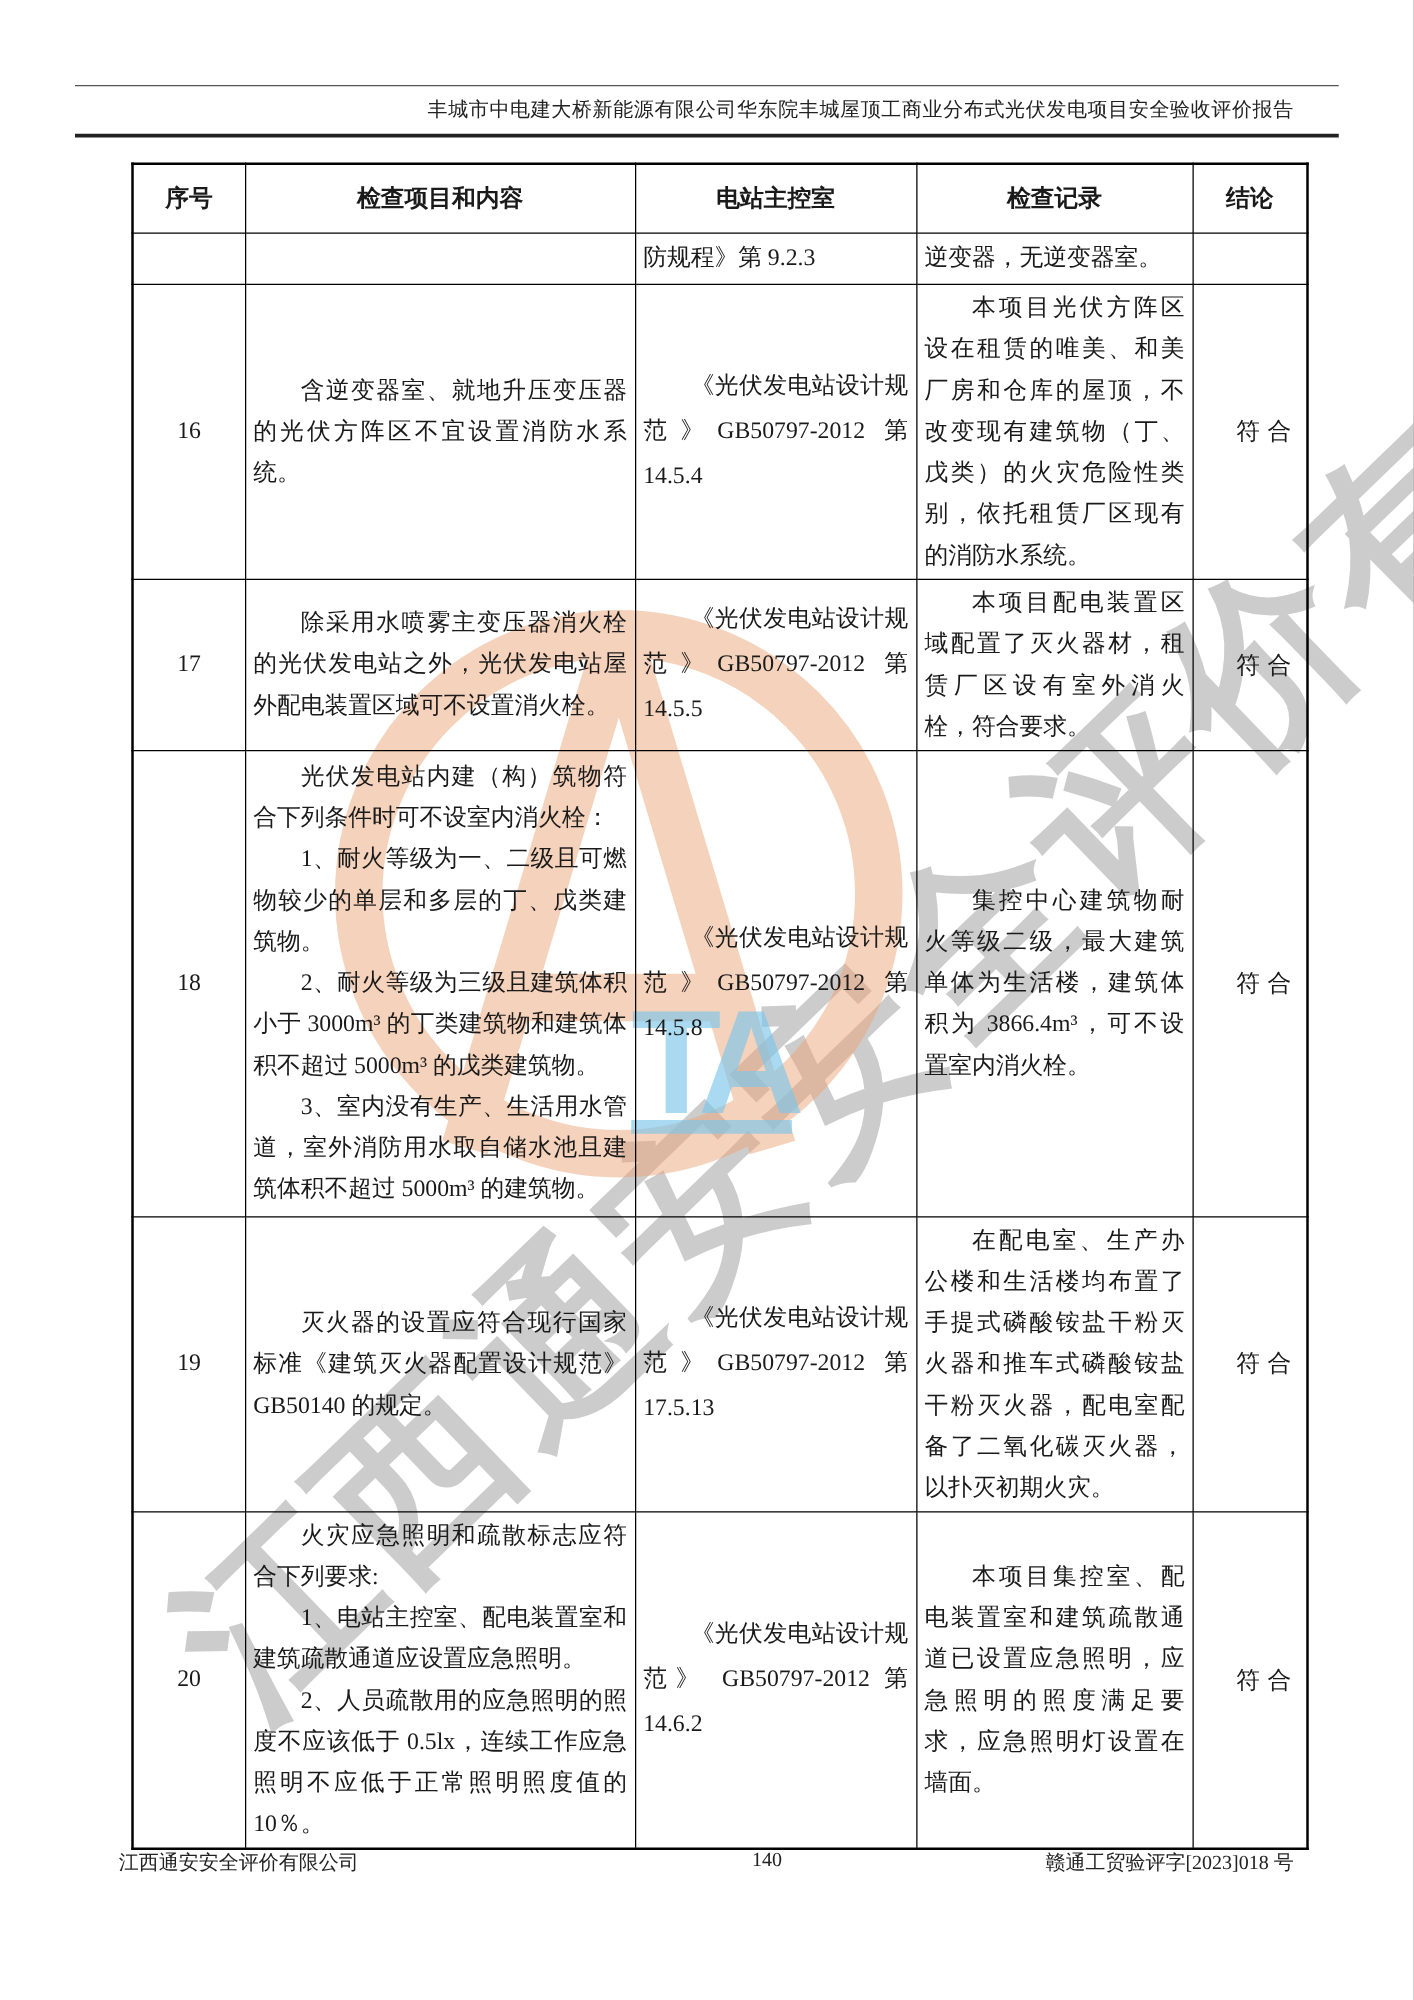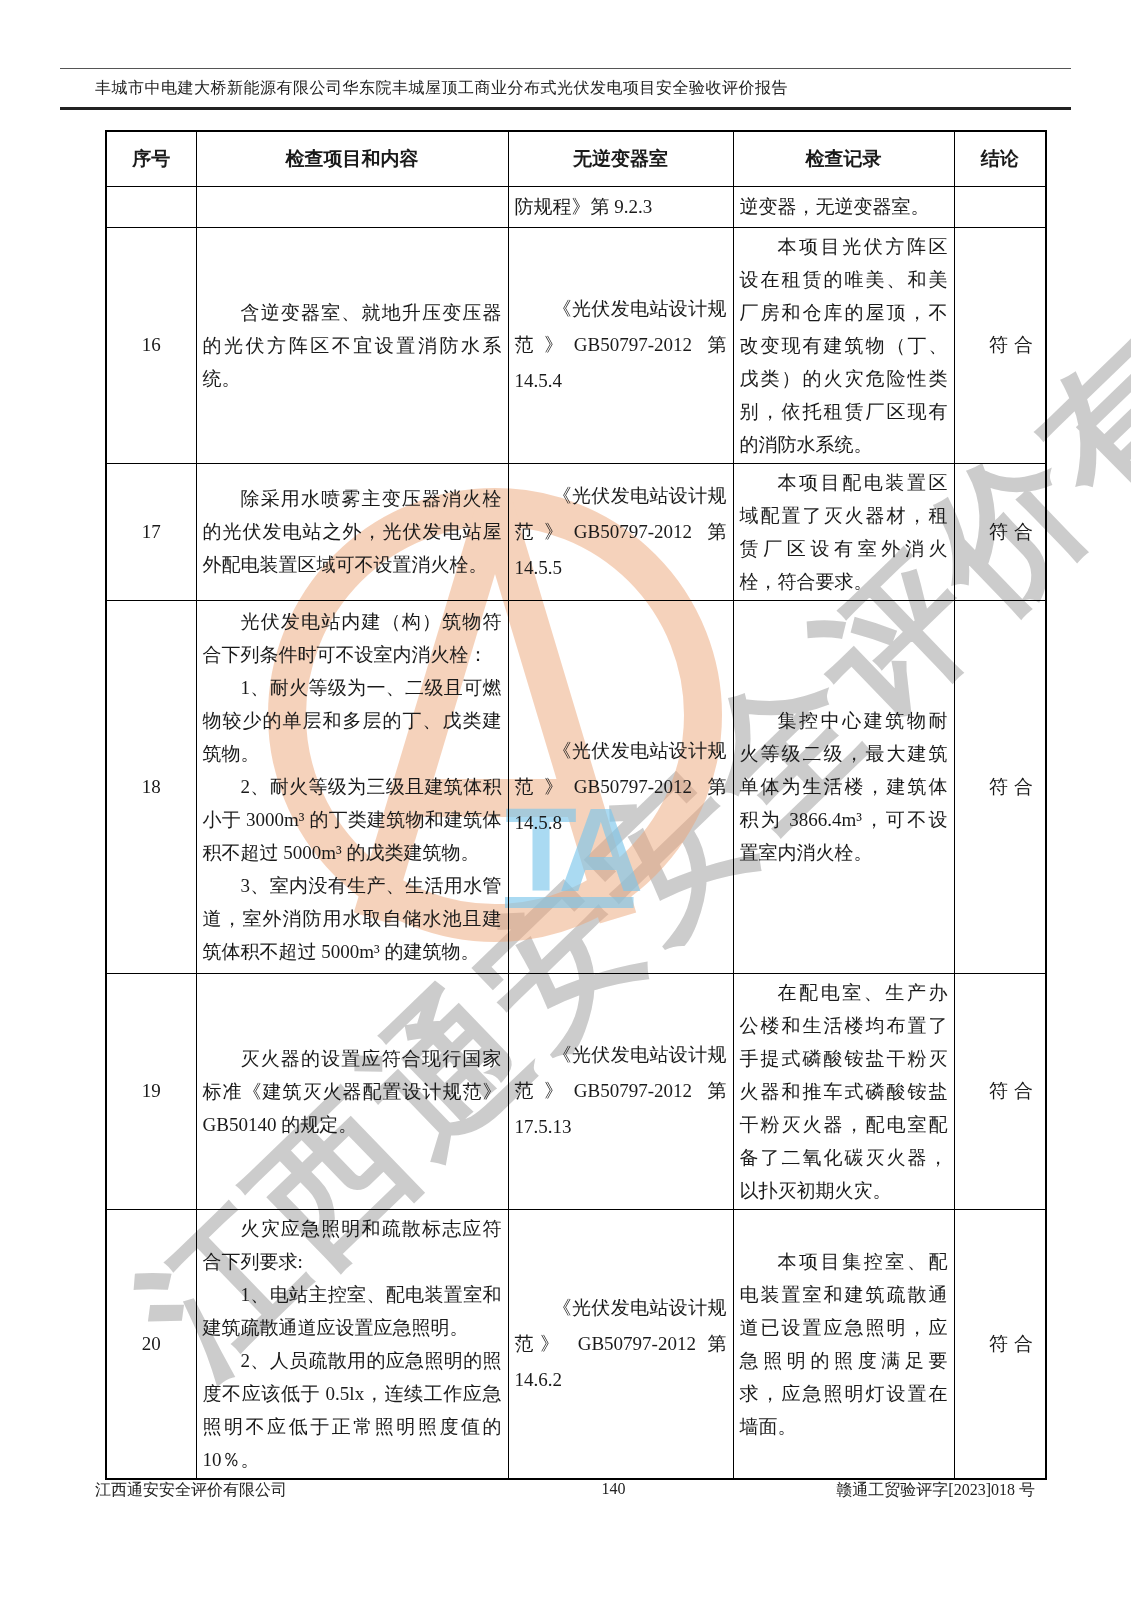--- a/index.html
+++ b/index.html
@@ -6,21 +6,21 @@
   .page{
     position:relative;width:1131px;height:1600px;background:#ffffff;
     margin:0 auto;overflow:hidden;
     font-family:"Liberation Serif","DejaVu Serif",serif;color:#1a1a1a;
   }
   
   .rule-thin{position:absolute;left:60px;top:68px;width:1011px;height:1px;background:#555;}
   .rule-thick{position:absolute;left:60px;top:107px;width:1011px;height:3px;background:#222;}
   .page-header{
     position:absolute;left:95px;top:78px;width:940px;
-    font-size:16px;letter-spacing:.5px;color:#222;
+    font-size:16px;letter-spacing:.5px;color:#222;text-align:right;
   }
   
   .wm-diagonal{
     position:absolute;left:100px;top:1270px;z-index:0;
     font-size:150px;font-weight:bold;white-space:nowrap;
     color:rgba(122,122,122,0.38);letter-spacing:6px;
     transform:rotate(-44deg);transform-origin:0 0;
     font-family:"Liberation Serif","DejaVu Serif",serif;
   }
   .wm-logo{position:absolute;left:260px;top:480px;width:470px;height:470px;z-index:0;opacity:.5;}
@@ -94,21 +94,21 @@
       <col style="width:90px">
         <col style="width:312px">
         <col style="width:225px">
       <col style="width:221px">
         <col style="width:92px">
     </colgroup>
     <tbody>
         <tr class="r-h">
       <th>序号</th>
       <th>检查项目和内容</th>
-      <th>无逆变器室</th>
+      <th>电站主控室</th>
       <th>检查记录</th>
       <th>结论</th>
     </tr>
 
     <tr class="r-0">
       <td class="c-seq"></td>
       <td></td>
       <td class="c-std noindent">
         <div class="cellp">
               <p>防规程》第 9.2.3</p>

